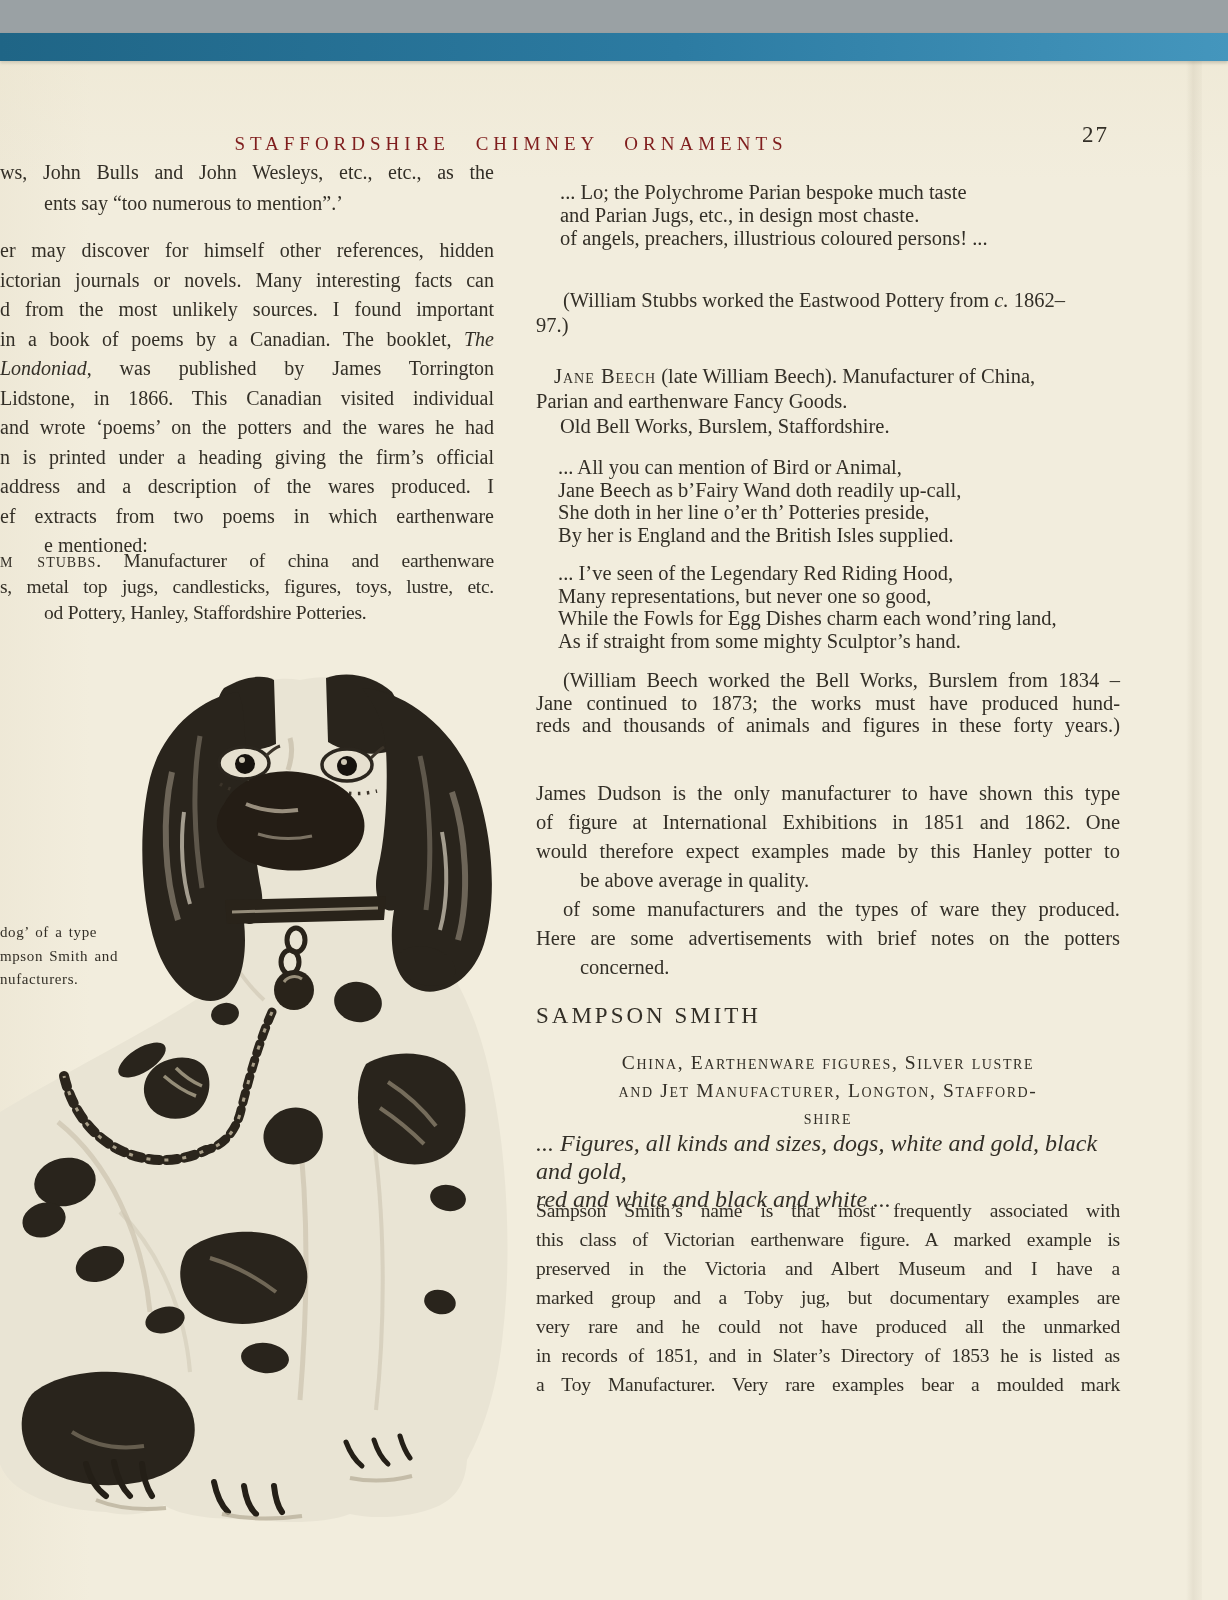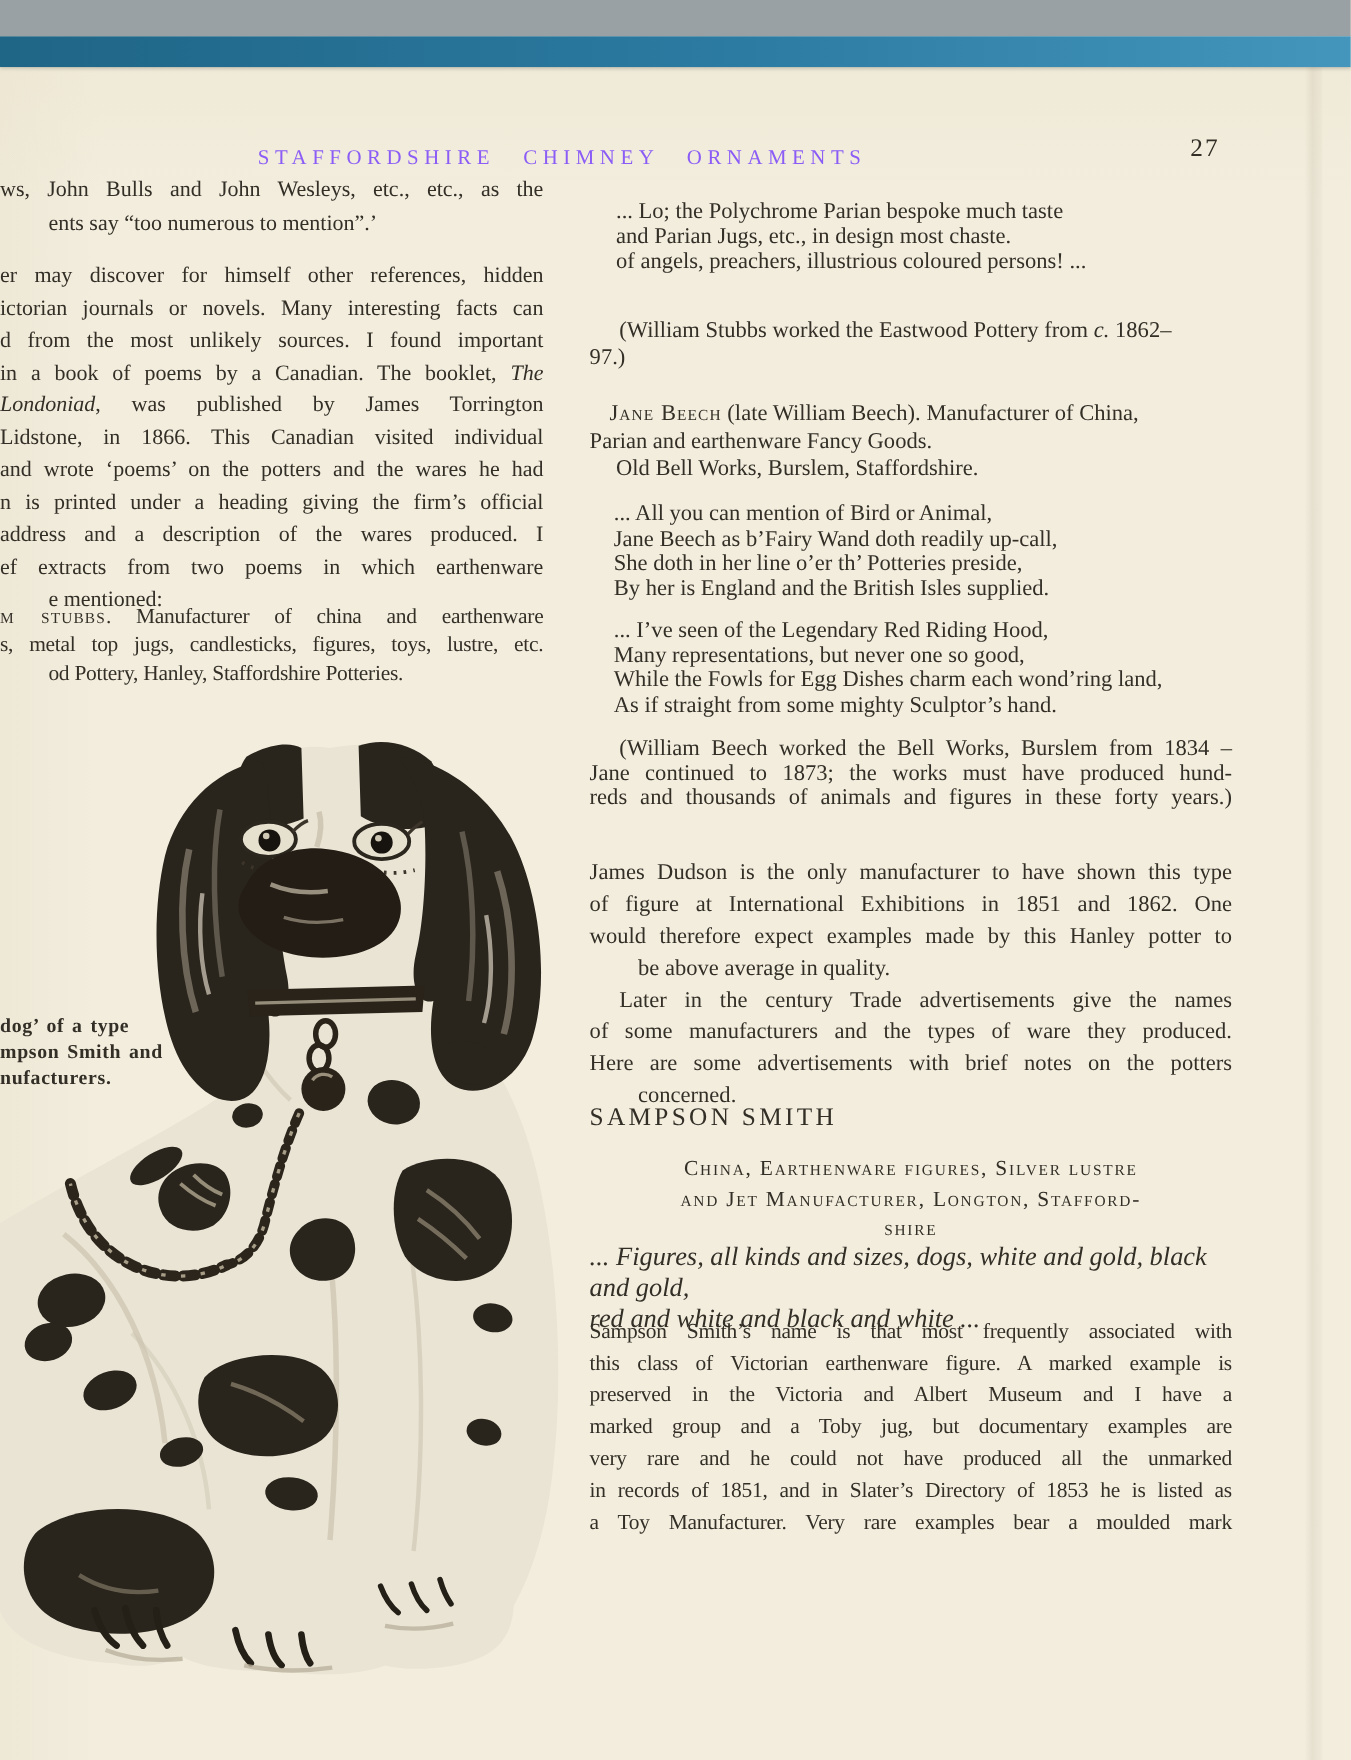--- a/index.html
+++ b/index.html
@@ -24,21 +24,21 @@
   .sc{font-variant:small-caps;letter-spacing:1px;}
   
   .jpara .line{text-align:justify;text-align-last:justify;}
   .jpara .line:last-child{text-align:left;text-align-last:left;padding-left:44px;}
   .jall .line{text-align:justify;text-align-last:justify;}
   .ind1 .line:first-child{text-indent:27px;}
   .beech .line:nth-child(1){text-indent:18px;}
   .beech .line:nth-child(3){text-indent:24px;}
 
   .running-head{left:0;top:133px;width:1022px;text-align:center;
-    font-size:19px;letter-spacing:5px;word-spacing:16px;color:#8b5cf6;}
+    font-size:19px;letter-spacing:5px;word-spacing:16px;color:#7f1d1d;}
   .page-number{left:1082px;top:122px;font-size:23px;letter-spacing:2px;}
 
   .lc{left:0;width:494px;font-size:20px;}
   #lc-p1{top:157px;line-height:31px;}
   #lc-p2{top:236px;line-height:29.5px;}
   #lc-stubbs{top:548px;line-height:26px;font-size:19.5px;letter-spacing:-0.25px;}
 
   .rc{left:536px;width:584px;font-size:20.5px;margin-top:16px;}
   #poem1{top:165px;line-height:23px;padding-left:24px;width:560px;}
   #stubbs-note{top:272px;line-height:25px;}
@@ -49,22 +49,22 @@
   #dudson{top:763px;line-height:29px;}
   #trade{top:879px;line-height:29px;}
   #trade .line:first-child{text-indent:27px;}
   #sampson-heading{top:1003px;left:536px;width:584px;text-align:left;
     font-size:23px;letter-spacing:3px;}
   #sampson-sub{top:1033px;line-height:27.5px;text-align:center;font-size:19.5px;}
   #sampson-sub .sc{letter-spacing:1.6px;}
   #sampson-quote{top:1113px;line-height:28px;font-size:24px;}
   #sampson-para{top:1180px;line-height:29px;font-size:19.5px;letter-spacing:-0.2px;}
 
-  #fig-caption{left:0;top:921px;width:150px;font-size:18px;line-height:23.5px;
-    letter-spacing:.6px;word-spacing:2px;z-index:3;font-weight:bold;}
+  #fig-caption{left:0;top:921px;width:150px;font-size:15px;line-height:23.5px;
+    letter-spacing:.6px;word-spacing:2px;z-index:3;}
   #dog-figure{left:0;top:652px;width:525px;height:875px;z-index:2;}
 </style>
 </head>
 <body>
 
 <div class="scan-band-top"></div>
 <div class="book-edge"></div>
 <div class="page-texture"></div>
 <div class="page-crease"></div>
 
@@ -222,21 +222,20 @@
     <div class="line"><span>Jane continued to 1873; the works must have produced hund-</span></div>
     <div class="line"><span>reds and thousands of animals and figures in these forty years.)</span></div>
   </div>
 <div class="abs rc jpara" id="dudson">
     <div class="line"><span>James Dudson is the only manufacturer to have shown this type</span></div>
     <div class="line"><span>of figure at International Exhibitions in 1851 and 1862. One</span></div>
     <div class="line"><span>would therefore expect examples made by this Hanley potter to</span></div>
     <div class="line"><span>be above average in quality.</span></div>
   </div>
 <div class="abs rc jpara" id="trade">
-    <div class="line"><span>Later in the century Trade advertisements give the names</span></div>
     <div class="line"><span>of some manufacturers and the types of ware they produced.</span></div>
     <div class="line"><span>Here are some advertisements with brief notes on the potters</span></div>
     <div class="line"><span>concerned.</span></div>
   </div>
 <div class="abs" id="sampson-heading">SAMPSON SMITH</div>
 <div class="abs rc" id="sampson-sub">
     <div class="line"><span class="sc">China, Earthenware figures, Silver lustre</span></div>
     <div class="line"><span class="sc">and Jet Manufacturer, Longton, Stafford-</span></div>
     <div class="line"><span class="sc">shire</span></div>
   </div>

